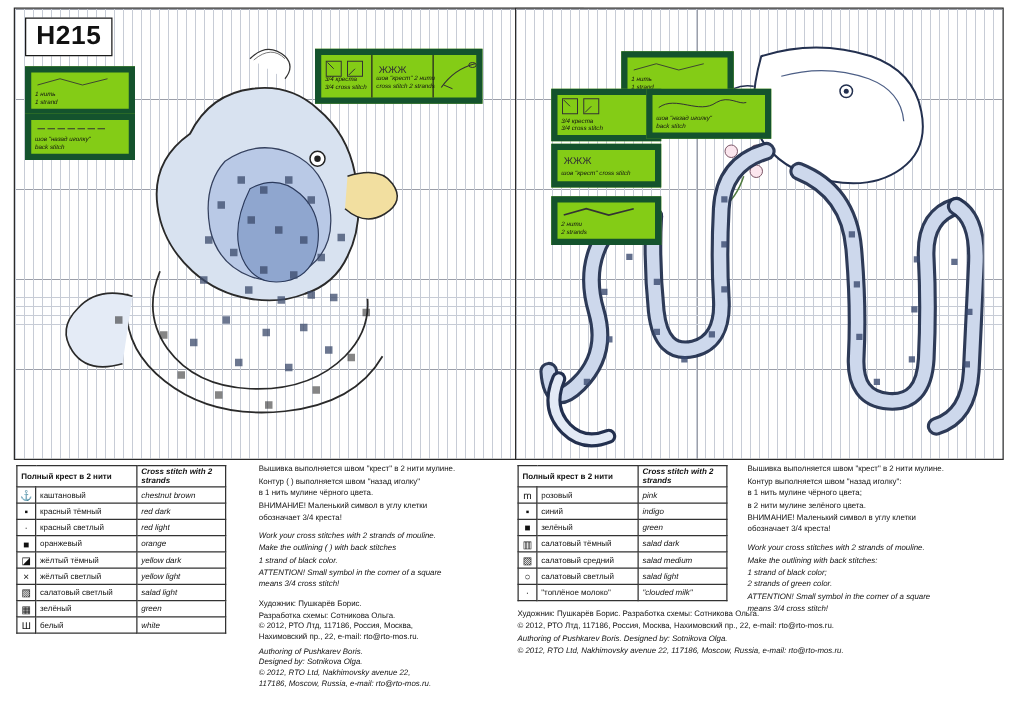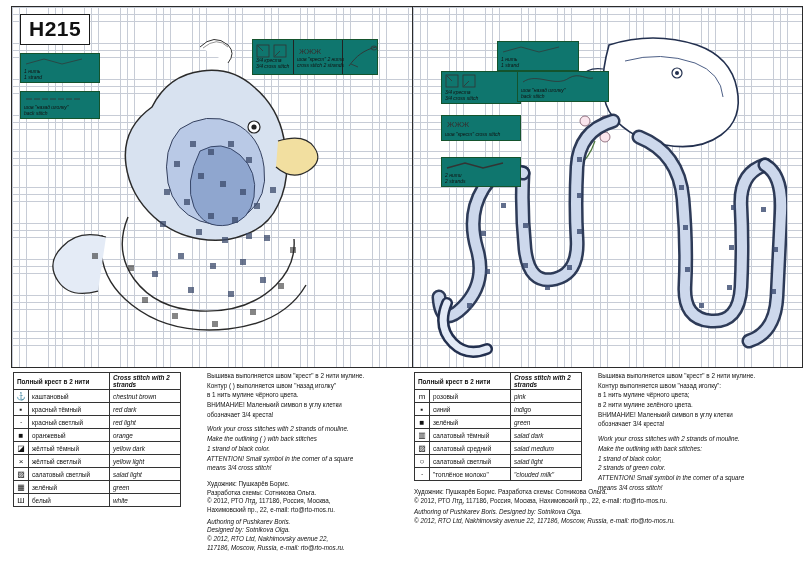--- a/index.html
+++ b/index.html
@@ -42,21 +42,21 @@
     position:absolute;left:8px;top:7px;
     border:1.6px solid #1a1a1a;background:#fff;
     padding:2px 8px 3px 8px;
     font-size:21px;font-weight:bold;letter-spacing:.5px;
     font-family:"Liberation Sans", sans-serif;
     z-index:6;
   }
 
   
   .key{
-    position:absolute;background:#0f766e;border:1px solid #14532d;
+    position:absolute;background:#84cc16;border:5px solid #14532d;
     z-index:6;font-size:5px;line-height:1.15;
   }
   .key .kcell{border-right:1px solid #222;padding:2px 3px;display:flex;flex-direction:column;justify-content:center;}
   .key .kcell:last-child{border-right:none;}
   .key.row{display:flex;}
   .key .kt{font-style:italic;white-space:nowrap;}
   .sym{font-size:8px;line-height:9px;text-align:center;}
 
   
   .motif{position:absolute;z-index:3;}

